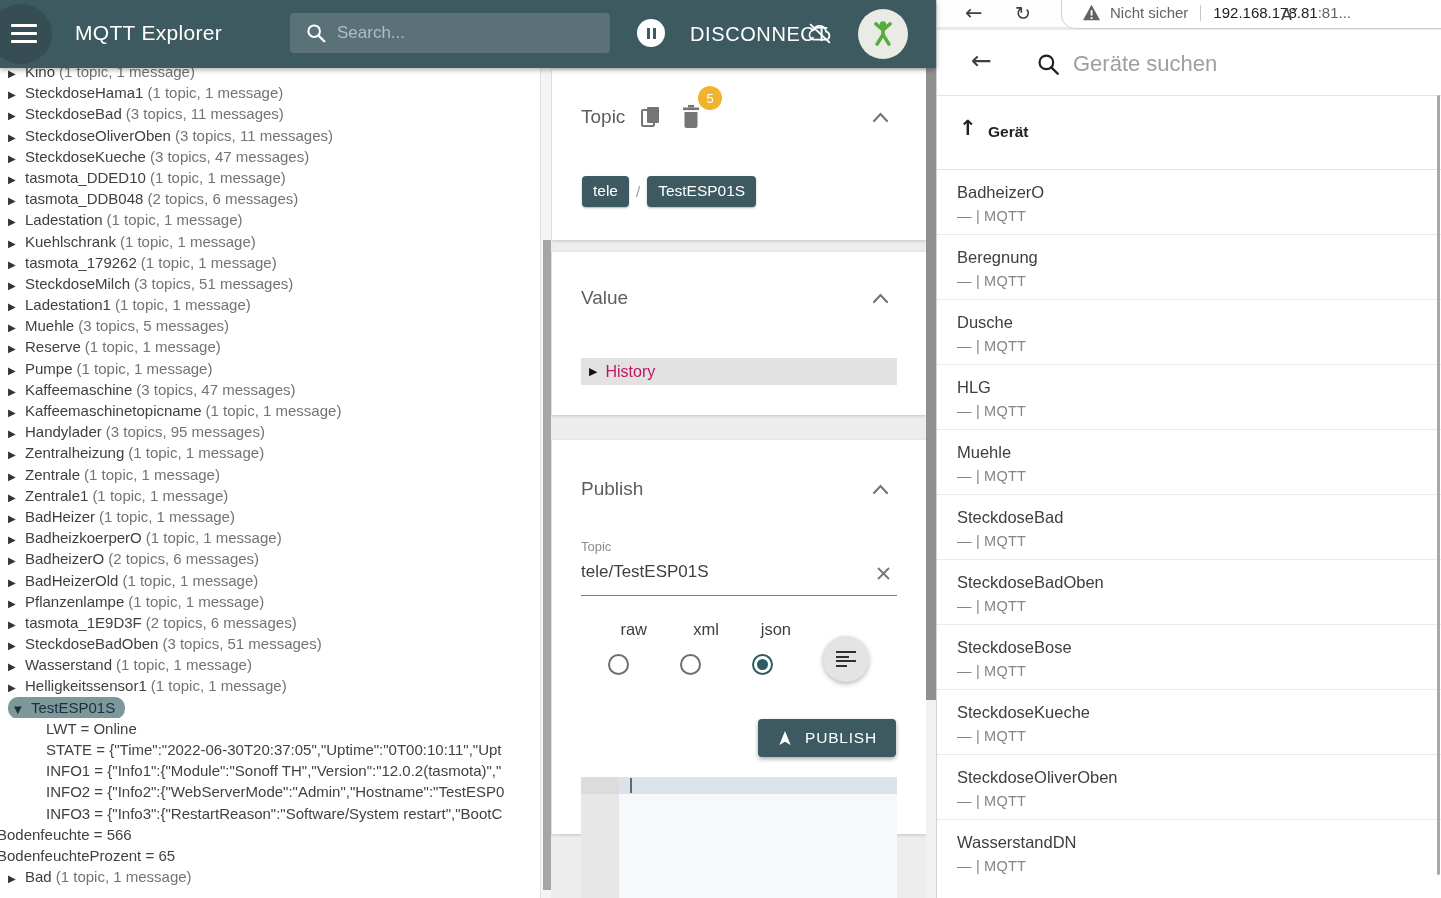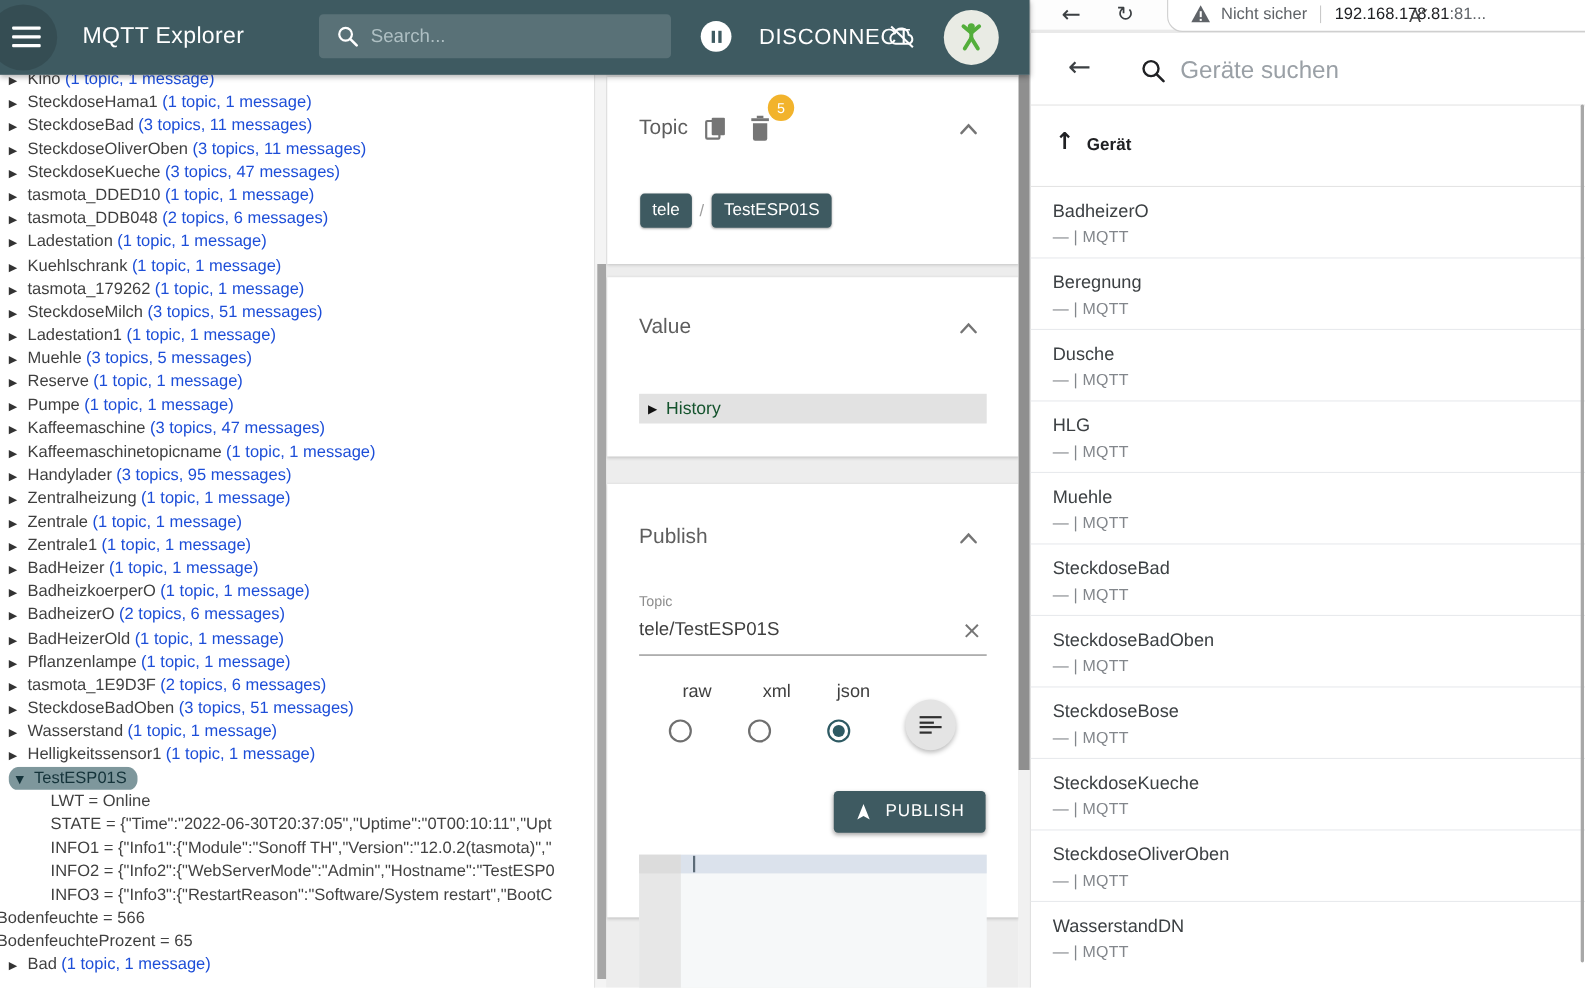--- a/index.html
+++ b/index.html
@@ -27,21 +27,21 @@
   .avatar{position:absolute;left:858px;top:9px;width:50px;height:50px;border-radius:50%;
           background:#e9ebe4;display:flex;align-items:center;justify-content:center}
 
   
   .tree{position:absolute;left:0;top:68px;width:540px;height:830px;overflow:hidden;background:#fff;z-index:2}
   .tree-inner{margin-top:-7px;white-space:nowrap}
   .trow{height:21.2px;line-height:21.2px;font-size:15px;padding-left:8px;overflow:hidden}
   .trow .arrow{display:inline-block;width:17px;font-size:10px;color:#333;
                font-family:"DejaVu Sans",sans-serif}
   .tname{font-weight:normal;color:#3f3f3f}
-  .tmeta{color:#1d4ed8;margin-left:4px}
+  .tmeta{color:#737373;margin-left:4px}
   .eq,.kvval{color:#424242}
   .trow.kv{padding-left:46px}
   .trow.kv0{padding-left:0;margin-left:-3px}
   .trow.sel .pill{background:#7E979C;border-radius:10px;padding:2px 10px 3px 6px}
   .trow.sel .arrow,.trow.sel .tname{color:#14333a}
   .tree-sb{position:absolute;left:540px;top:68px;width:11px;height:830px;background:#f4f4f4;
            border-left:1px solid #e2e2e2;z-index:3}
   .tree-sb .thumb{position:absolute;left:2px;top:172px;width:8px;height:650px;background:#a6a6a6}
 
   
@@ -56,21 +56,21 @@
   .badge{position:absolute;left:146px;top:16px;width:24px;height:24px;border-radius:50%;
          background:#F2B32C;color:#fff;font-size:13px;display:flex;align-items:center;
          justify-content:center;z-index:2}
   .chips{position:absolute;left:30px;top:105px;display:flex;align-items:center;height:32px}
   .chip{background:#3E5A61;color:#fff;font-size:15.5px;border-radius:4px;padding:6px 11px 7px;
         box-shadow:0 1px 2px rgba(0,0,0,.3)}
   .chipsep{color:#9e9e9e;margin:0 7px;font-size:15px}
   .histbar{position:absolute;left:29px;top:106px;width:316px;height:27px;background:#E2E2E2;
            display:flex;align-items:center;cursor:pointer}
   .histbar .tri{font-size:11px;color:#111;margin:0 8px 0 8px;font-family:"DejaVu Sans",sans-serif}
-  .histbar .lbl{font-size:16px;color:#14532d}
+  .histbar .lbl{font-size:16px;color:#be185d}
   .plabel{position:absolute;left:29px;top:99px;font-size:13px;color:#8d8d8d}
   .pinput{position:absolute;left:29px;top:122px;font-size:17px;color:#3f3f3f}
   .pclear{position:absolute;left:324px;top:126px;cursor:pointer}
   .pline{position:absolute;left:29px;top:155px;width:316px;height:1px;background:#7a7a7a}
   .fmt{position:absolute;left:37px;top:180px;display:flex;gap:14px}
   .fmt .f{width:58px;text-align:right;cursor:pointer}
   .fmt .flbl{font-size:16.5px;color:#3f3f3f}
   .fmt .radio{margin:15px auto 0;width:21px;height:21px;border:2px solid #6f6f6f;border-radius:50%;
               display:flex;align-items:center;justify-content:center}
   .fmt .f.checked .radio{border-color:#2E5A63}

